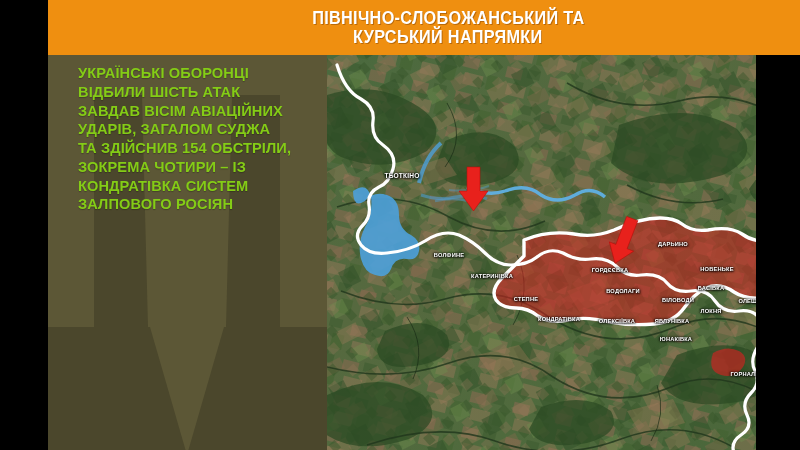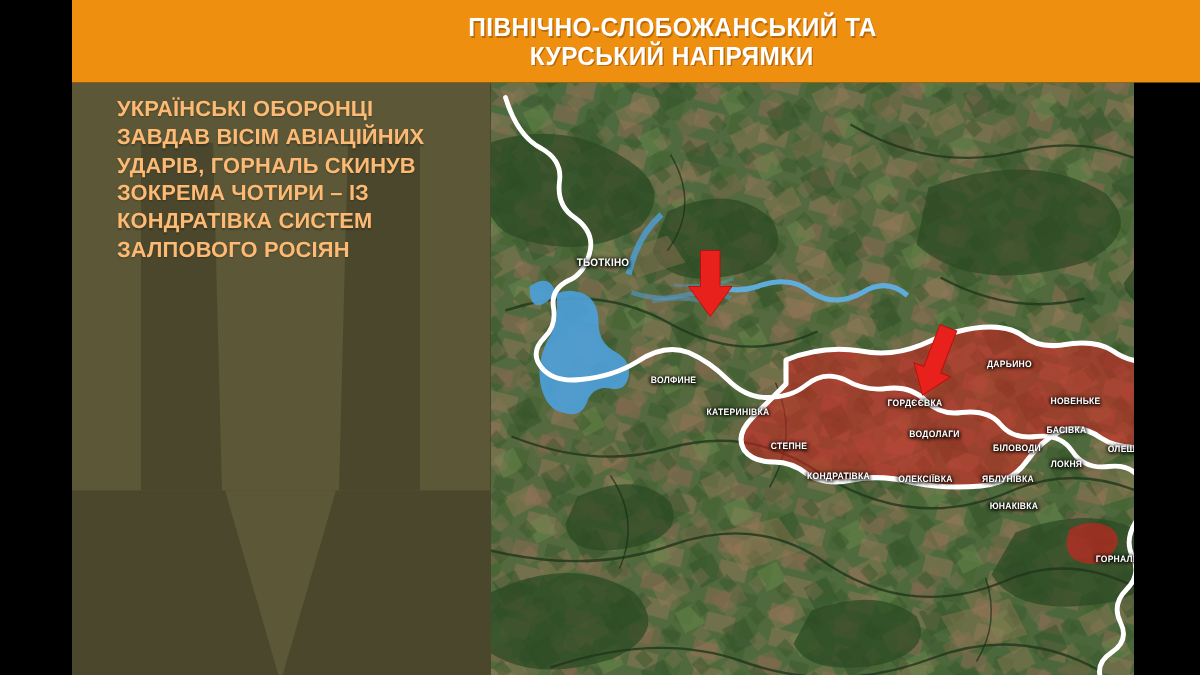--- a/index.html
+++ b/index.html
@@ -26,21 +26,21 @@
   
   .side-panel {
     position:absolute; left:0; top:55px; width:279px; height:395px;
     background:#5c5736; overflow:hidden; z-index:30;
   }
   .tryzub { position:absolute; left:-6px; top:40px; width:290px; height:360px;
             opacity:1; pointer-events:none; }
   .panel-text {
     position:relative; z-index:2;
     padding:9px 12px 0 30px;
-    color:#fdba74; font-weight:bold; font-size:14.6px; line-height:1.285;
+    color:#84cc16; font-weight:bold; font-size:14.6px; line-height:1.285;
     letter-spacing:0.1px;
     text-shadow:0 1px 1px rgba(0,0,0,.25);
   }
 
   
   .map {
     position:absolute; left:279px; top:55px; width:429px; height:395px;
     overflow:hidden; background:#4d6b3c; z-index:10;
   }
   .map-sat { position:absolute; left:0; top:0; width:521px; height:395px; }
@@ -75,22 +75,24 @@
         <path d="M0 232 h290 v128 h-290 z"></path>
       </g>
       <g fill="#5c5736">
         <path d="M112 0 h66 v232 h-66 z"></path>
         <path d="M108 232 h74 l-37 128 z"></path>
       </g>
     </svg>
 
     <div class="panel-text">
       <div>УКРАЇНСЬКІ ОБОРОНЦІ</div>
+      <div>ВІДБИЛИ ШІСТЬ АТАК</div>
       <div>ЗАВДАВ ВІСІМ АВІАЦІЙНИХ</div>
-      <div>УДАРІВ, ГОРНАЛЬ СКИНУВ</div>
+      <div>УДАРІВ, ЗАГАЛОМ СУДЖА</div>
+      <div>ТА ЗДІЙСНИВ 154 ОБСТРІЛИ,</div>
       <div>ЗОКРЕМА ЧОТИРИ – ІЗ</div>
       <div>КОНДРАТІВКА СИСТЕМ</div>
       <div>ЗАЛПОВОГО РОСІЯН</div>
     </div>
   </div>
 
   <div class="map">
 
     <svg class="map-sat" viewBox="0 0 521 395" preserveAspectRatio="none">
       <defs>

